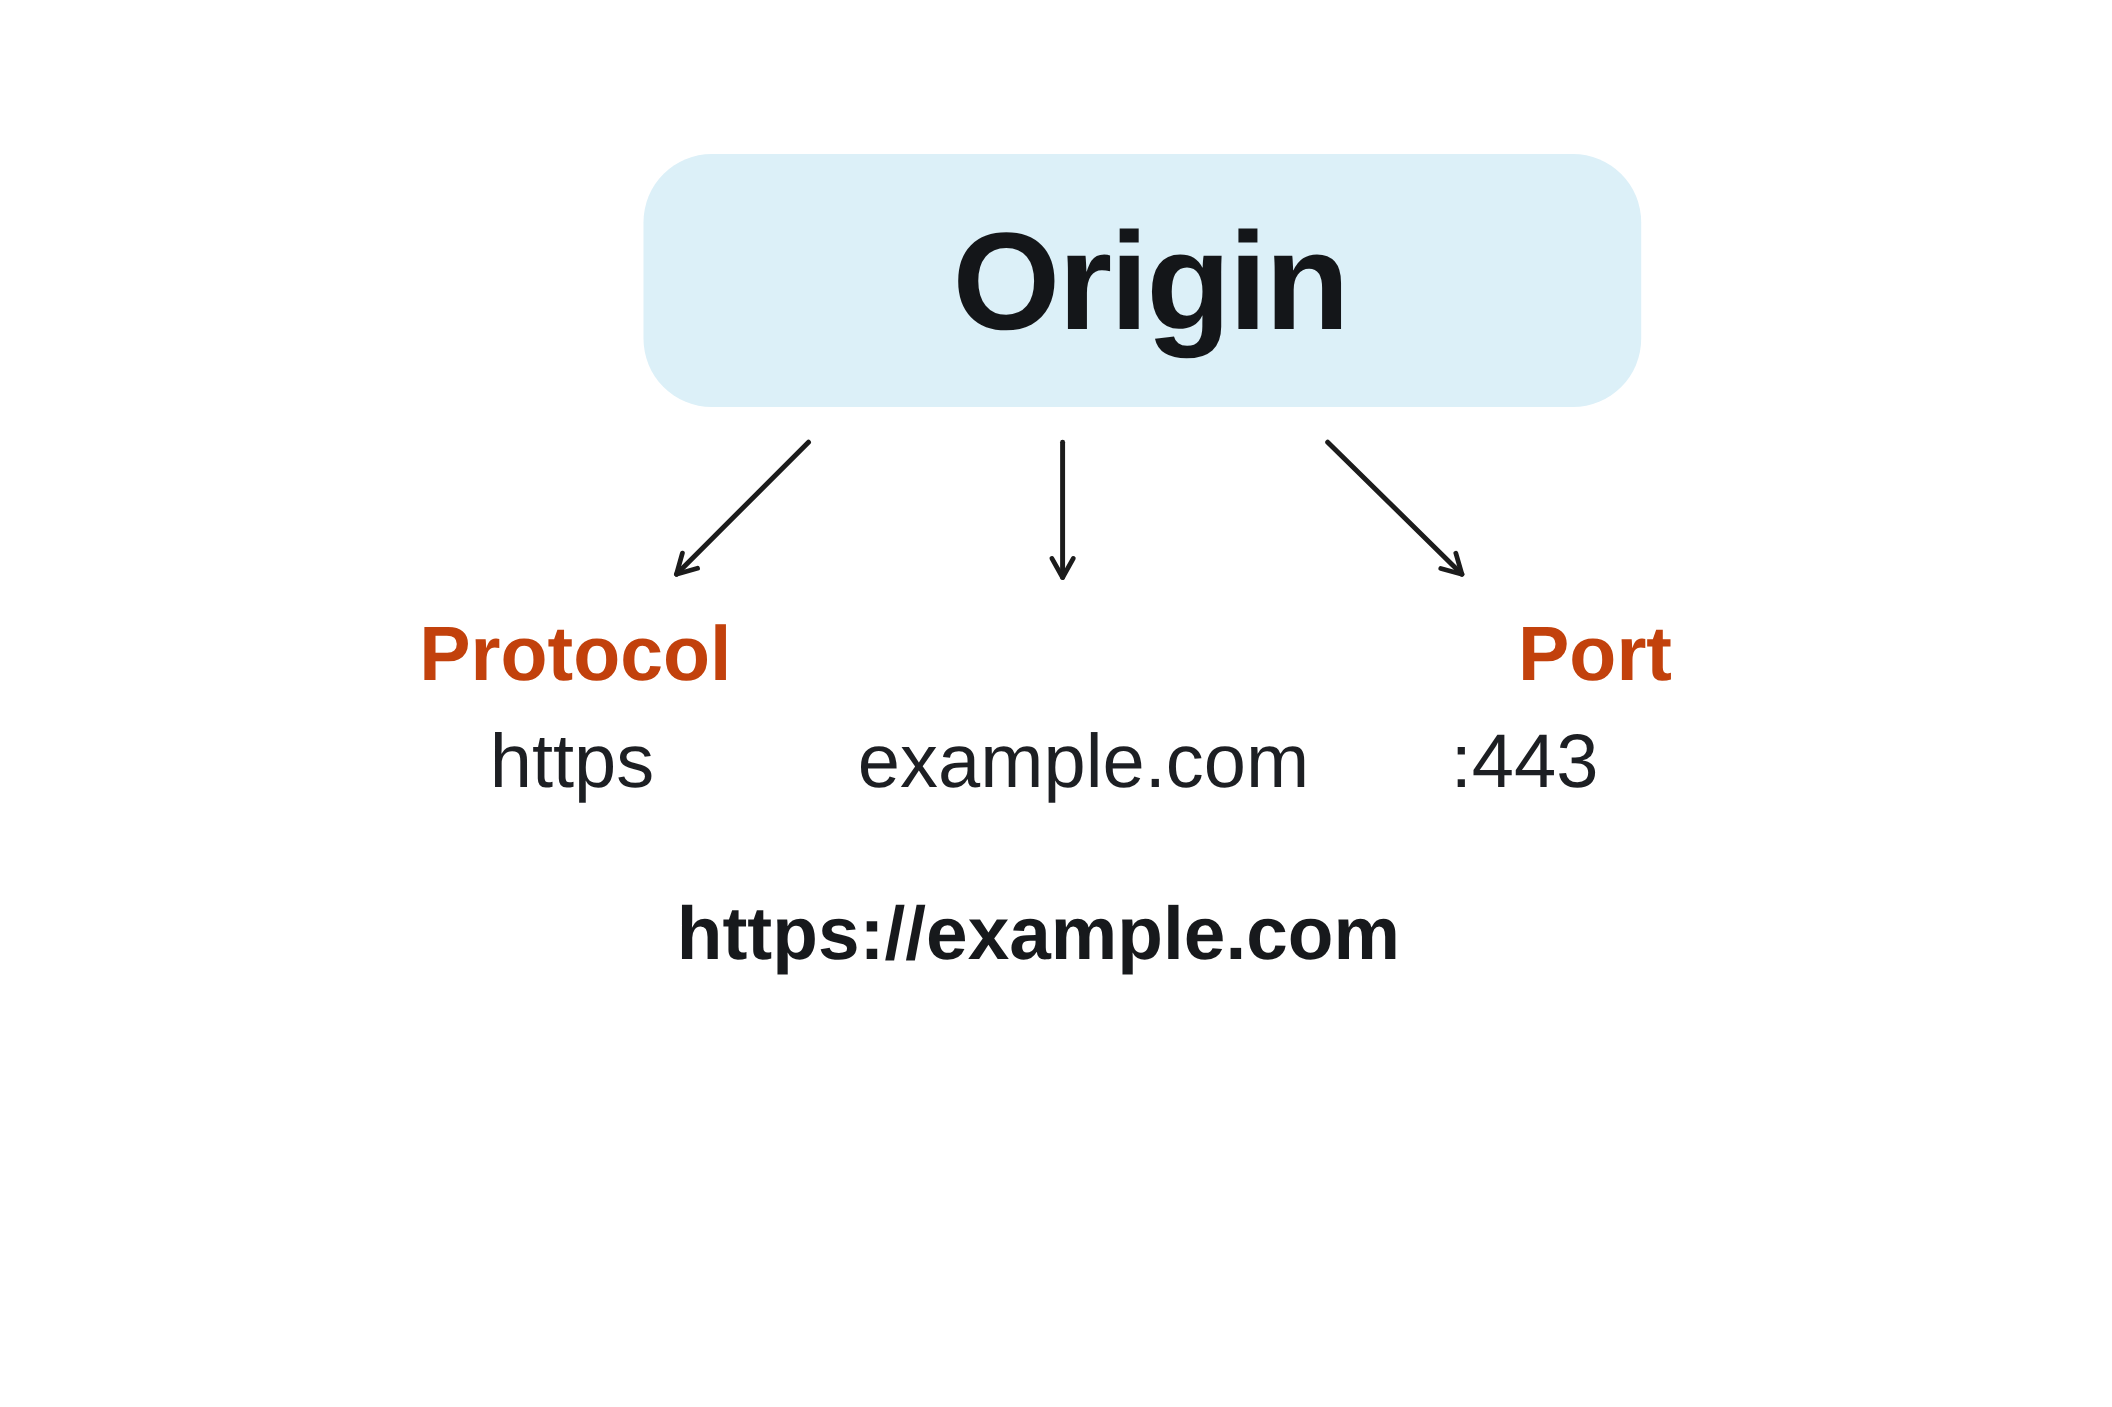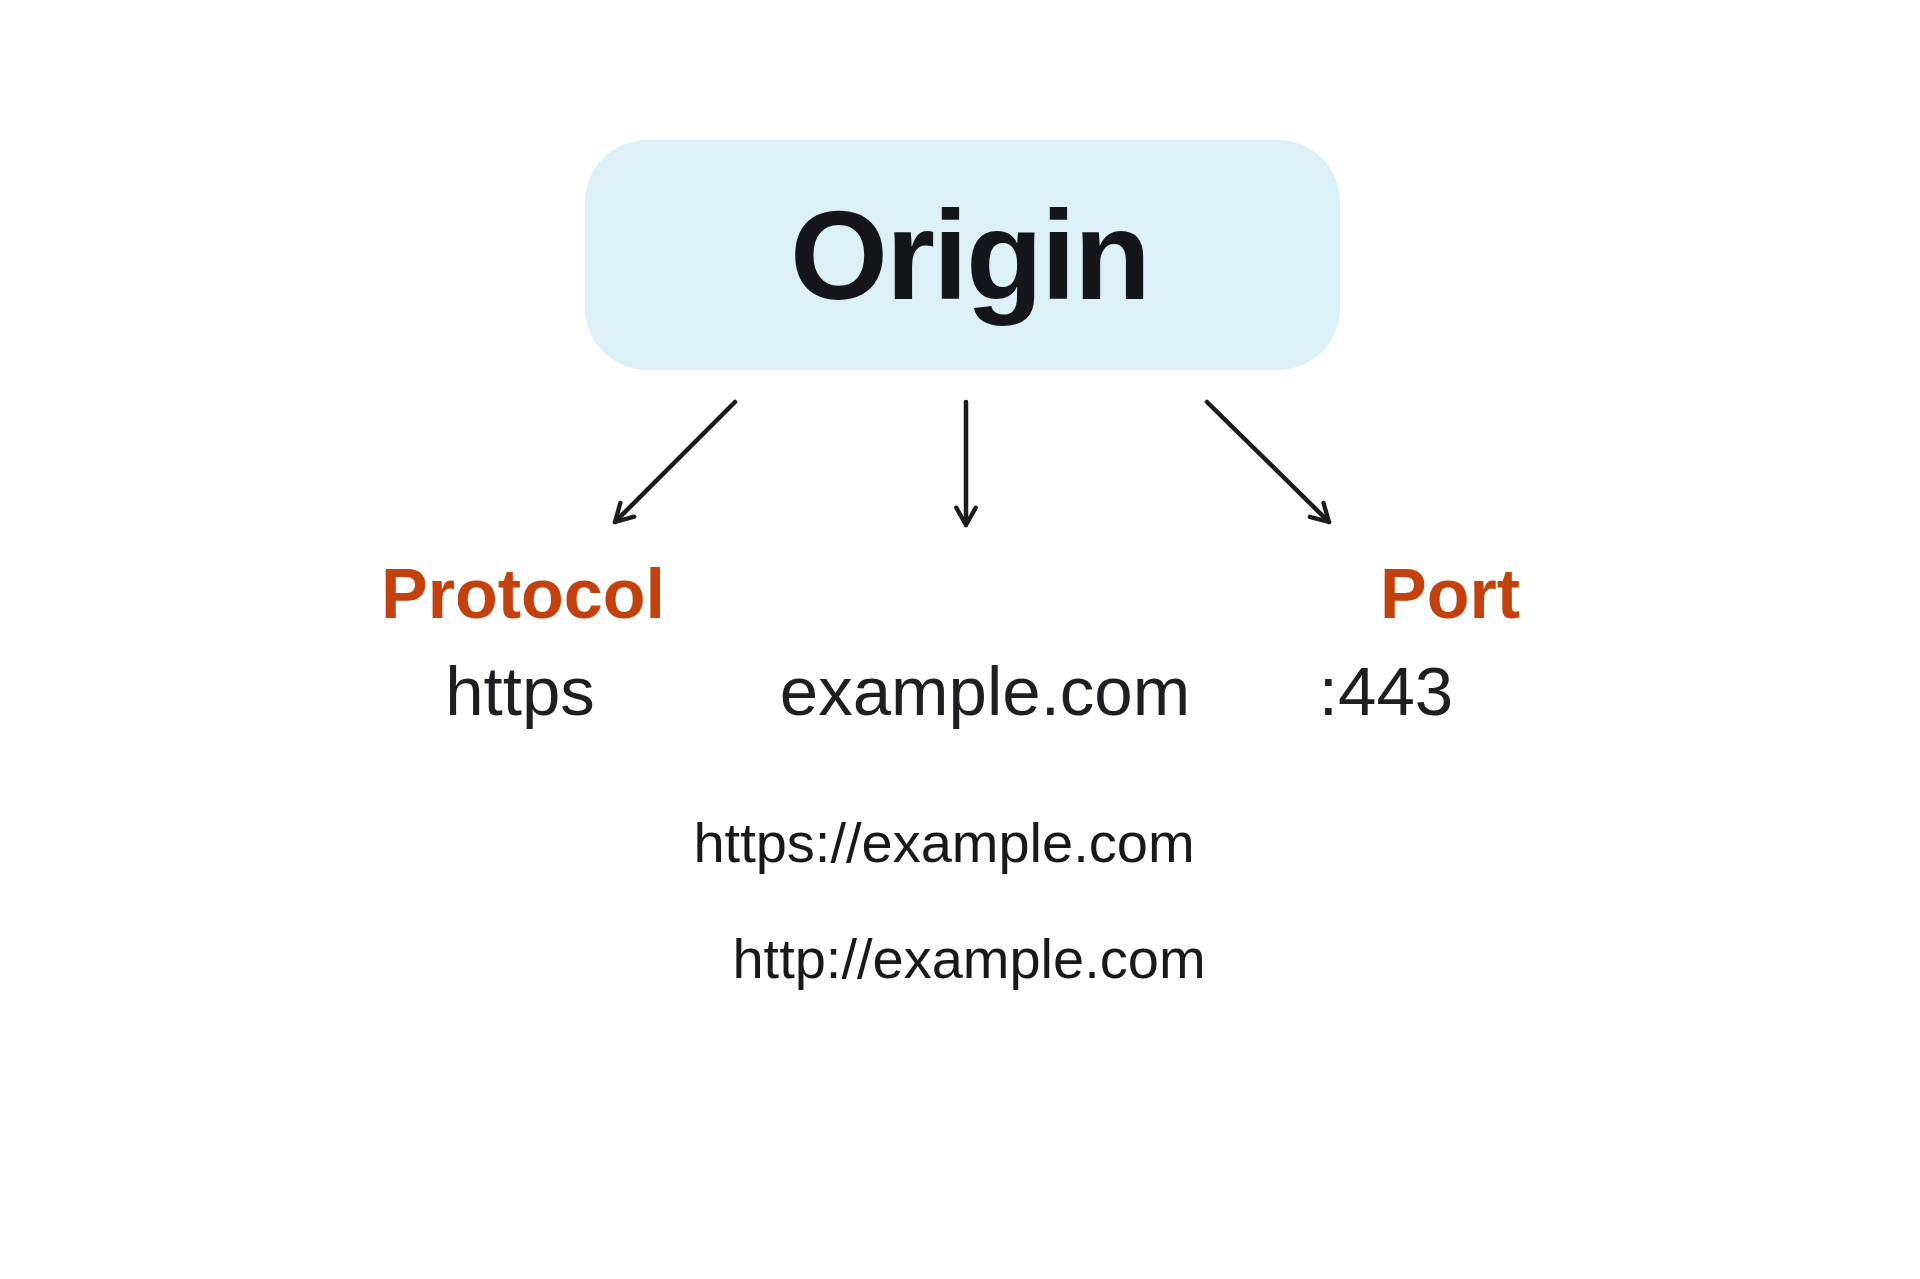--- a/index.html
+++ b/index.html
@@ -11,21 +11,21 @@
     font-family: "Liberation Sans", sans-serif;
     color: #17191c;
     overflow: hidden;
   }
 
   
   .origin-box {
     position: absolute;
     left: 585px;
     top: 140px;
-    width: 755px;
+    width: 907px;
     height: 230px;
     background: #dcf0f8;
     border-radius: 62px;
     display: flex;
     align-items: center;
     justify-content: center;
   }
   .origin-text {
     font-size: 126px;
     font-weight: 700;
@@ -74,22 +74,22 @@
   .pos-domain-label   { left: 983px; }
   .pos-port-label     { left: 1450px; }
   .pos-protocol-value { left: 520px; }
   .pos-domain-value   { left: 985px; text-align: center; }
   .pos-port-value     { left: 1386px; }
 
   
   .url-line {
     position: absolute;
     transform: translateX(-50%);
-    font-size: 56px;
-    font-weight: 400;
+    font-size: 68px;
+    font-weight: 700;
     line-height: 1.1;
     white-space: nowrap;
     color: #17191c;
   }
   .url-1 { left: 944px; top: 812px; }
   .url-2 { left: 969px; top: 928px; }
   .url-3 { left: 922px; top: 1042px; }
 </style>
 </head>
 <body>
@@ -112,15 +112,14 @@
   </svg>
 
   <div class="col-label pos-protocol-label">Protocol</div>
   <div class="col-label pos-port-label">Port</div>
 
   <div class="col-value pos-protocol-value">https</div>
   <div class="col-value pos-domain-value">example.com</div>
   <div class="col-value pos-port-value">:443</div>
 
   <div class="url-line url-1">https://example.com</div>
-  <div class="url-line url-2">http://example.com</div>
 
 </div>
 
 </body></html>

